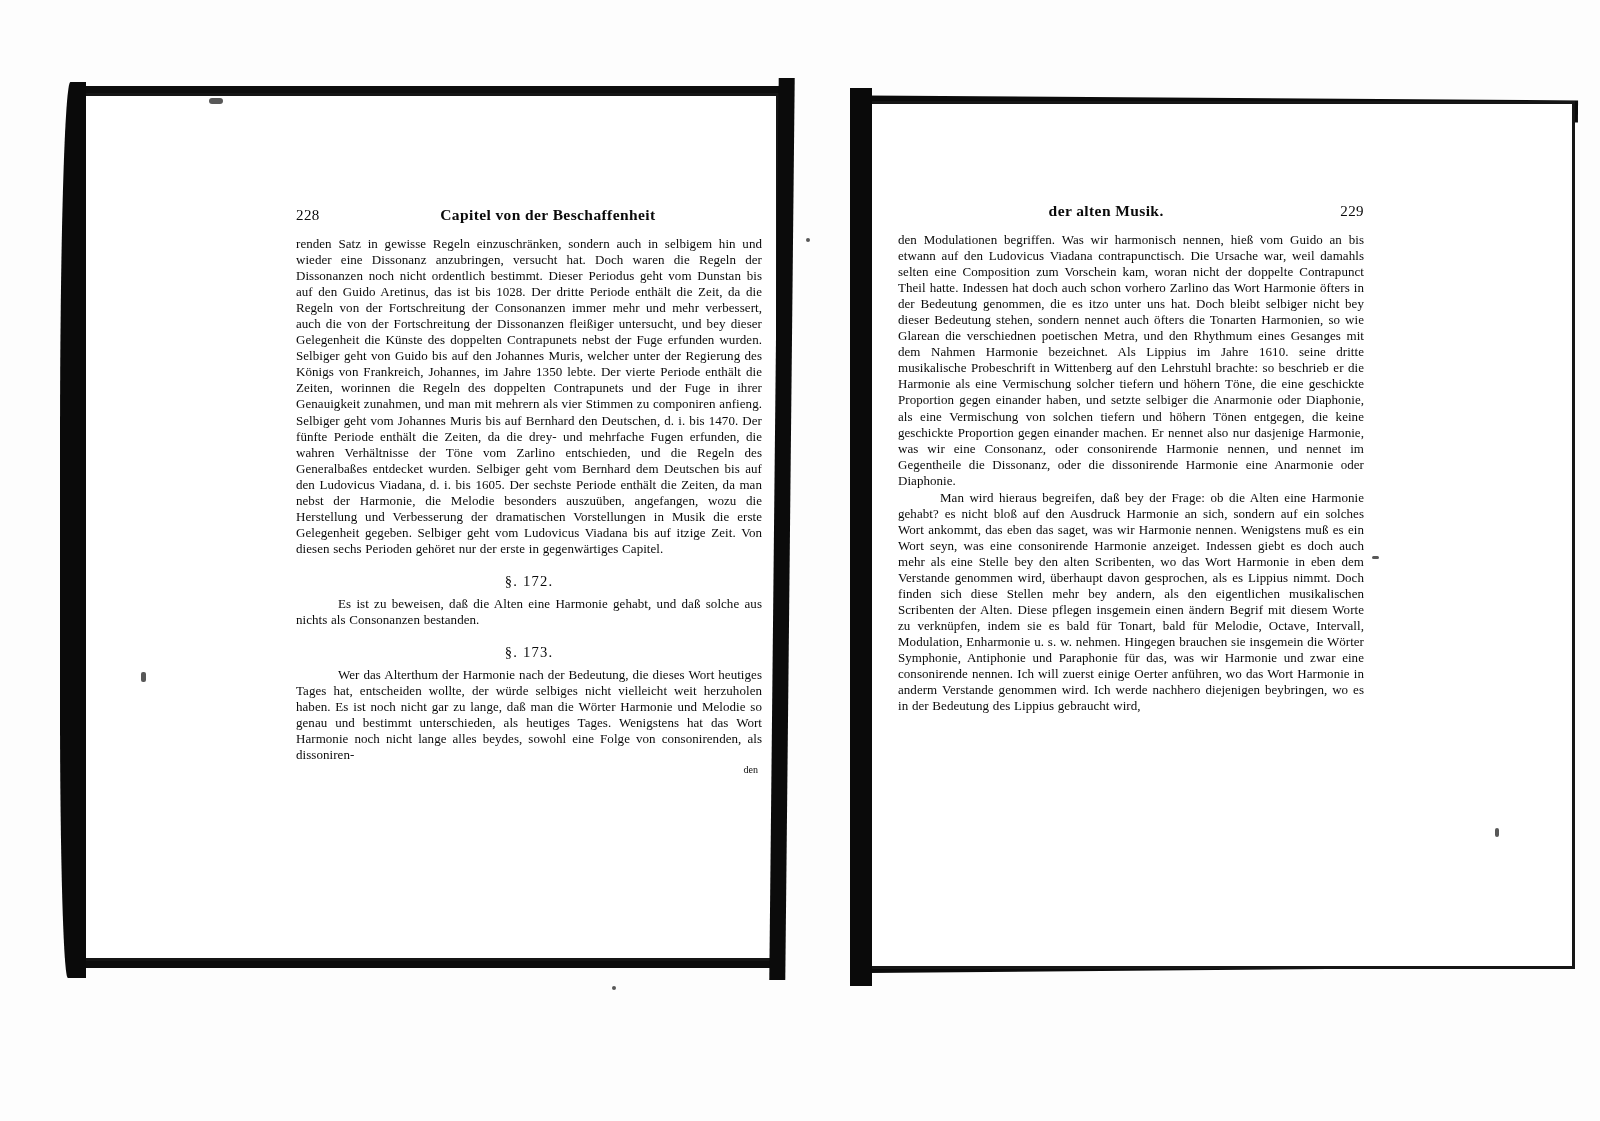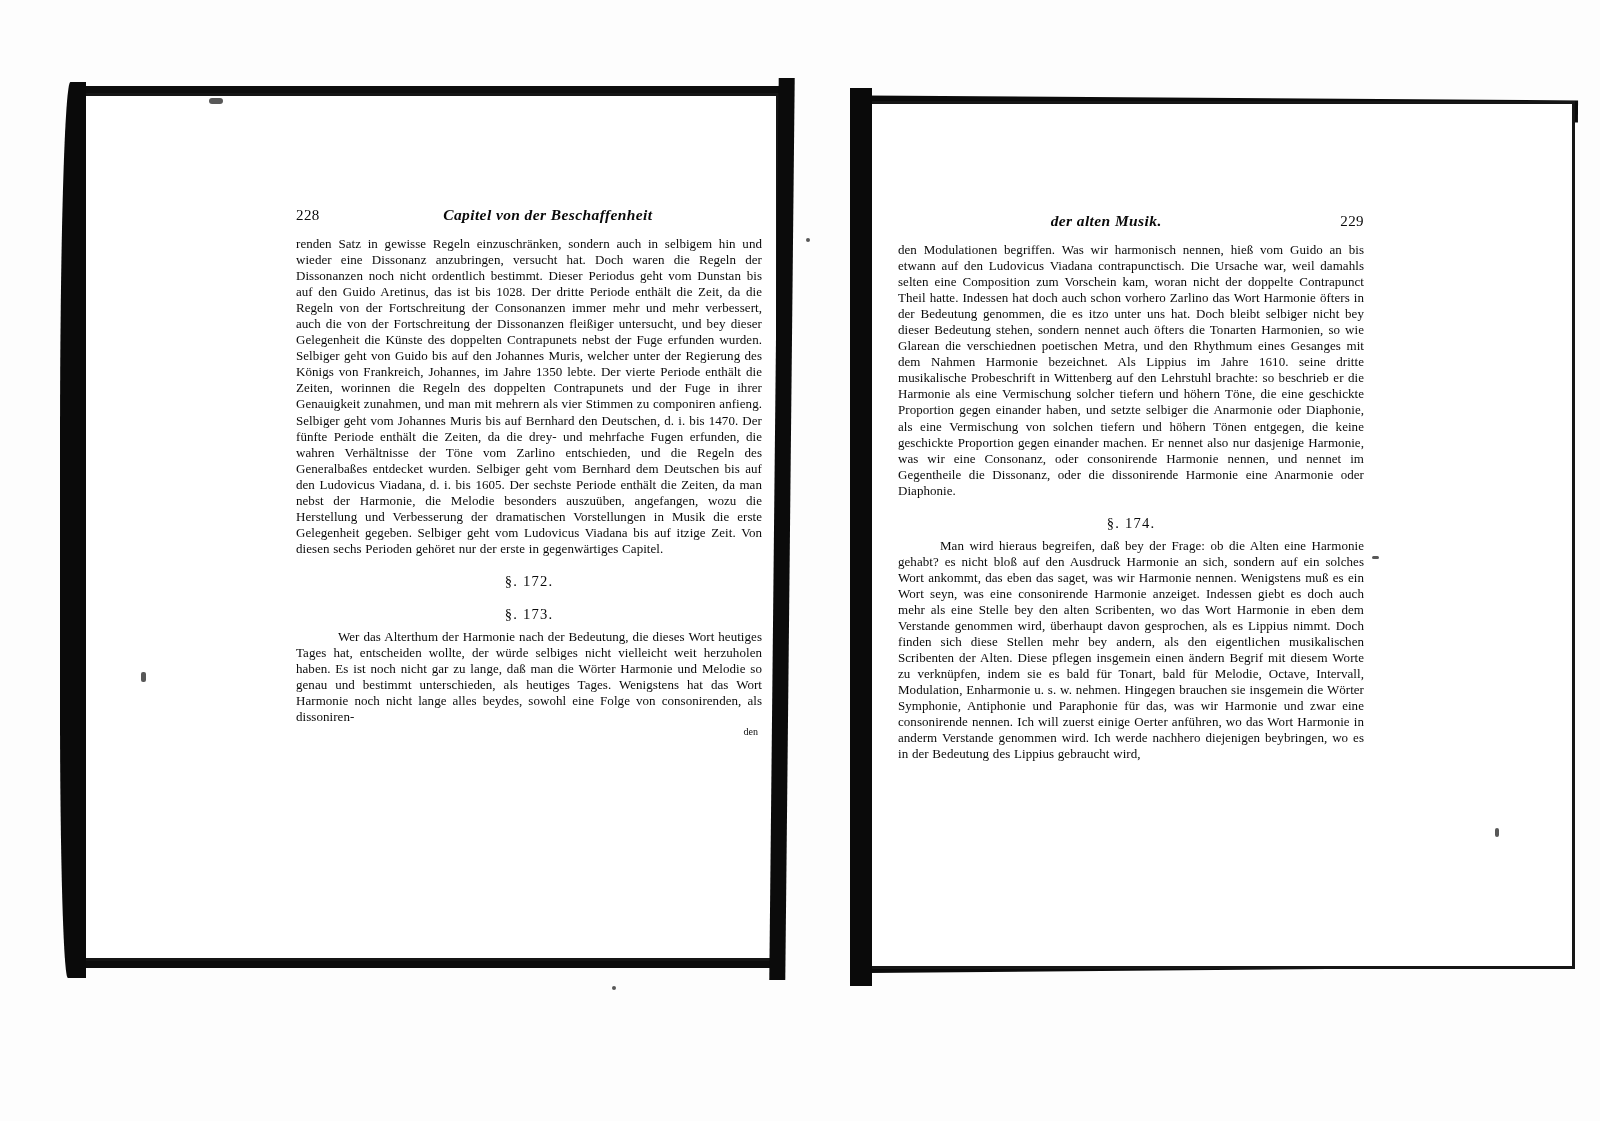--- a/index.html
+++ b/index.html
@@ -114,39 +114,38 @@
     background: #0b0b0b;
     transform: rotate(-0.5deg);
   }
 
   
   .page-body {
     position: absolute;
     color: #0a0a0a;
   }
   #left-body { left: 296px; top: 206px; width: 466px; }
-  #right-body { left: 898px; top: 212px; width: 466px; }
+  #right-body { left: 898px; top: 202px; width: 466px; }
 
   .running-head {
     display: flex;
     align-items: baseline;
     font-size: 15.5px;
     letter-spacing: 0.4px;
     margin-bottom: 12px;
   }
   .running-head .folio {
     font-size: 15px;
     font-family: "Liberation Serif", serif;
   }
   .running-head .head-title {
     font-weight: bold;
     font-size: 15.5px;
     flex: 1;
     text-align: center;
-    font-style: italic;
   }
   #left-head .folio { margin-right: 14px; }
   #right-head .folio { margin-left: 26px; }
 
   .para {
     font-size: 13px;
     line-height: 1.235;
     text-align: justify;
     text-justify: inter-word;
     hyphens: none;
@@ -202,37 +201,37 @@
   <div class="page-body" id="left-body">
 
     <div class="running-head" id="left-head">
       <span class="folio">228</span>
       <span class="head-title">Capitel von der Beschaffenheit</span>
     </div>
 
     <p class="para hang">renden Satz in gewisse Regeln einzuschränken, sondern auch in selbigem hin und wieder eine Dissonanz anzubringen, versucht hat. Doch waren die Regeln der Dissonanzen noch nicht ordentlich bestimmt. Dieser Periodus geht vom Dunstan bis auf den Guido Aretinus, das ist bis 1028. Der dritte Periode enthält die Zeit, da die Regeln von der Fortschreitung der Consonanzen immer mehr und mehr verbessert, auch die von der Fortschreitung der Dissonanzen fleißiger untersucht, und bey dieser Gelegenheit die Künste des doppelten Contrapunets nebst der Fuge erfunden wurden. Selbiger geht von Guido bis auf den Johannes Muris, welcher unter der Regierung des Königs von Frankreich, Johannes, im Jahre 1350 lebte. Der vierte Periode enthält die Zeiten, worinnen die Regeln des doppelten Contrapunets und der Fuge in ihrer Genauigkeit zunahmen, und man mit mehrern als vier Stimmen zu componiren anfieng. Selbiger geht vom Johannes Muris bis auf Bernhard den Deutschen, d. i. bis 1470. Der fünfte Periode enthält die Zeiten, da die drey- und mehrfache Fugen erfunden, die wahren Verhältnisse der Töne vom Zarlino entschieden, und die Regeln des Generalbaßes entdecket wurden. Selbiger geht vom Bernhard dem Deutschen bis auf den Ludovicus Viadana, d. i. bis 1605. Der sechste Periode enthält die Zeiten, da man nebst der Harmonie, die Melodie besonders auszuüben, angefangen, wozu die Herstellung und Verbesserung der dramatischen Vorstellungen in Musik die erste Gelegenheit gegeben. Selbiger geht vom Ludovicus Viadana bis auf itzige Zeit. Von diesen sechs Perioden gehöret nur der erste in gegenwärtiges Capitel.</p>
 
     <div class="section-mark">§.  172.</div>
+    <p class="para indent">Es ist zu beweisen, daß die Alten eine Harmonie gehabt, und daß solche aus nichts als Consonanzen bestanden.</p>
 
     <div class="section-mark">§.  173.</div>
     <p class="para indent">Wer das Alterthum der Harmonie nach der Bedeutung, die dieses Wort heutiges Tages hat, entscheiden wollte, der würde selbiges nicht vielleicht weit herzuholen haben. Es ist noch nicht gar zu lange, daß man die Wörter Harmonie und Melodie so genau und bestimmt unterschieden, als heutiges Tages. Wenigstens hat das Wort Harmonie noch nicht lange alles beydes, sowohl eine Folge von consonirenden, als dissoniren-</p>
 
     <div class="catchword">den</div>
   </div>
 
   <div class="page-body" id="right-body">
 
     <div class="running-head" id="right-head">
       <span class="head-title">der alten Musik.</span>
       <span class="folio">229</span>
     </div>
 
     <p class="para hang">den Modulationen begriffen. Was wir harmonisch nennen, hieß vom Guido an bis etwann auf den Ludovicus Viadana contrapunctisch. Die Ursache war, weil damahls selten eine Composition zum Vorschein kam, woran nicht der doppelte Contrapunct Theil hatte. Indessen hat doch auch schon vorhero Zarlino das Wort Harmonie öfters in der Bedeutung genommen, die es itzo unter uns hat. Doch bleibt selbiger nicht bey dieser Bedeutung stehen, sondern nennet auch öfters die Tonarten Harmonien, so wie Glarean die verschiednen poetischen Metra, und den Rhythmum eines Gesanges mit dem Nahmen Harmonie bezeichnet. Als Lippius im Jahre 1610. seine dritte musikalische Probeschrift in Wittenberg auf den Lehrstuhl brachte: so beschrieb er die Harmonie als eine Vermischung solcher tiefern und höhern Töne, die eine geschickte Proportion gegen einander haben, und setzte selbiger die Anarmonie oder Diaphonie, als eine Vermischung von solchen tiefern und höhern Tönen entgegen, die keine geschickte Proportion gegen einander machen. Er nennet also nur dasjenige Harmonie, was wir eine Consonanz, oder consonirende Harmonie nennen, und nennet im Gegentheile die Dissonanz, oder die dissonirende Harmonie eine Anarmonie oder Diaphonie.</p>
 
-    <div class="section-mark">§.  174.</div>
     <p class="para indent">Man wird hieraus begreifen, daß bey der Frage: ob die Alten eine Harmonie gehabt? es nicht bloß auf den Ausdruck Harmonie an sich, sondern auf ein solches Wort ankommt, das eben das saget, was wir Harmonie nennen. Wenigstens muß es ein Wort seyn, was eine consonirende Harmonie anzeiget. Indessen giebt es doch auch mehr als eine Stelle bey den alten Scribenten, wo das Wort Harmonie in eben dem Verstande genommen wird, überhaupt davon gesprochen, als es Lippius nimmt. Doch finden sich diese Stellen mehr bey andern, als den eigentlichen musikalischen Scribenten der Alten. Diese pflegen insgemein einen ändern Begrif mit diesem Worte zu verknüpfen, indem sie es bald für Tonart, bald für Melodie, Octave, Intervall, Modulation, Enharmonie u. s. w. nehmen. Hingegen brauchen sie insgemein die Wörter Symphonie, Antiphonie und Paraphonie für das, was wir Harmonie und zwar eine consonirende nennen. Ich will zuerst einige Oerter anführen, wo das Wort Harmonie in anderm Verstande genommen wird. Ich werde nachhero diejenigen beybringen, wo es in der Bedeutung des Lippius gebraucht wird,</p>
 
   </div>
 
   <div class="speck" style="left:806px; top:238px; width:4px; height:4px;"></div>
   <div class="speck" style="left:612px; top:986px; width:4px; height:4px;"></div>
   <div class="speck" style="left:141px; top:672px; width:5px; height:10px; border-radius:2px;"></div>
   <div class="speck" style="left:1495px; top:828px; width:4px; height:9px; border-radius:2px;"></div>
   <div class="speck" style="left:1372px; top:556px; width:7px; height:3px; border-radius:2px;"></div>
   <div class="speck" style="left:209px; top:98px; width:14px; height:6px; border-radius:3px;"></div>

